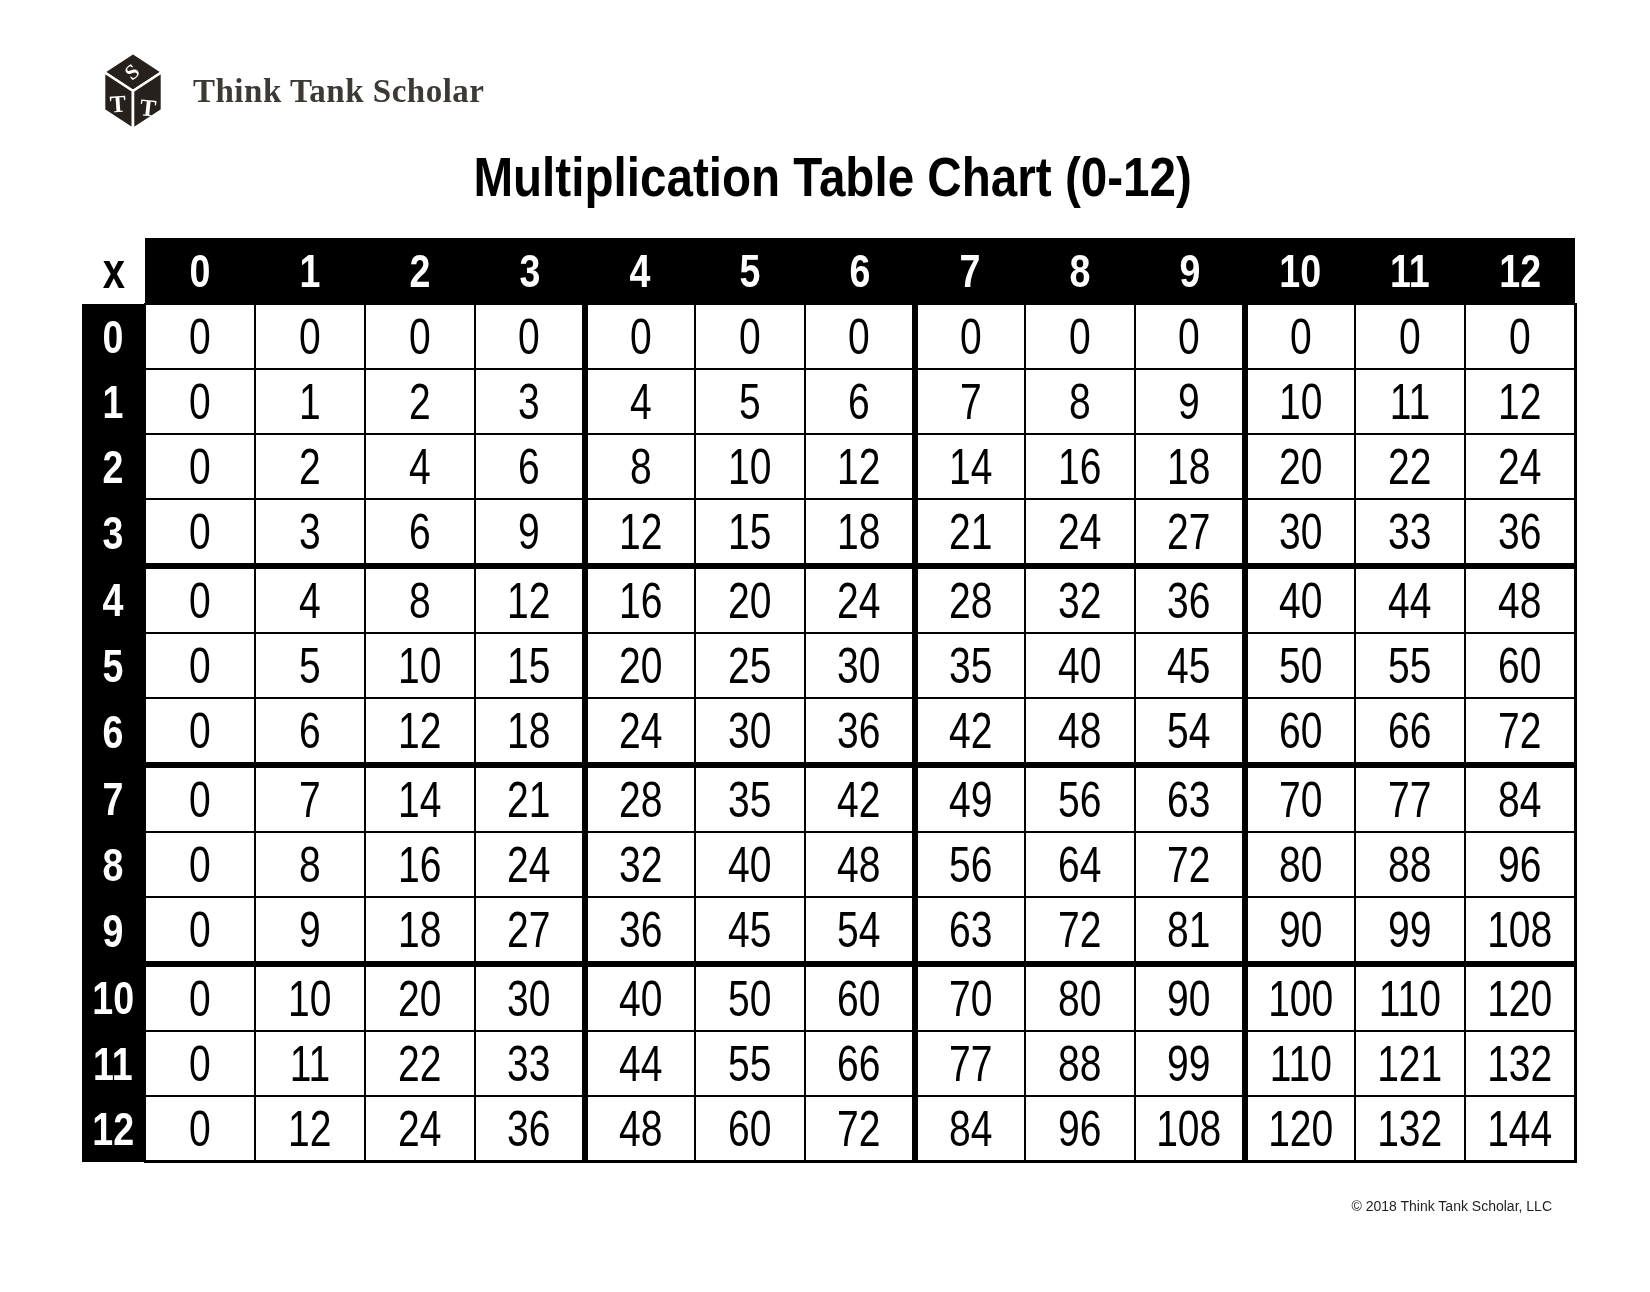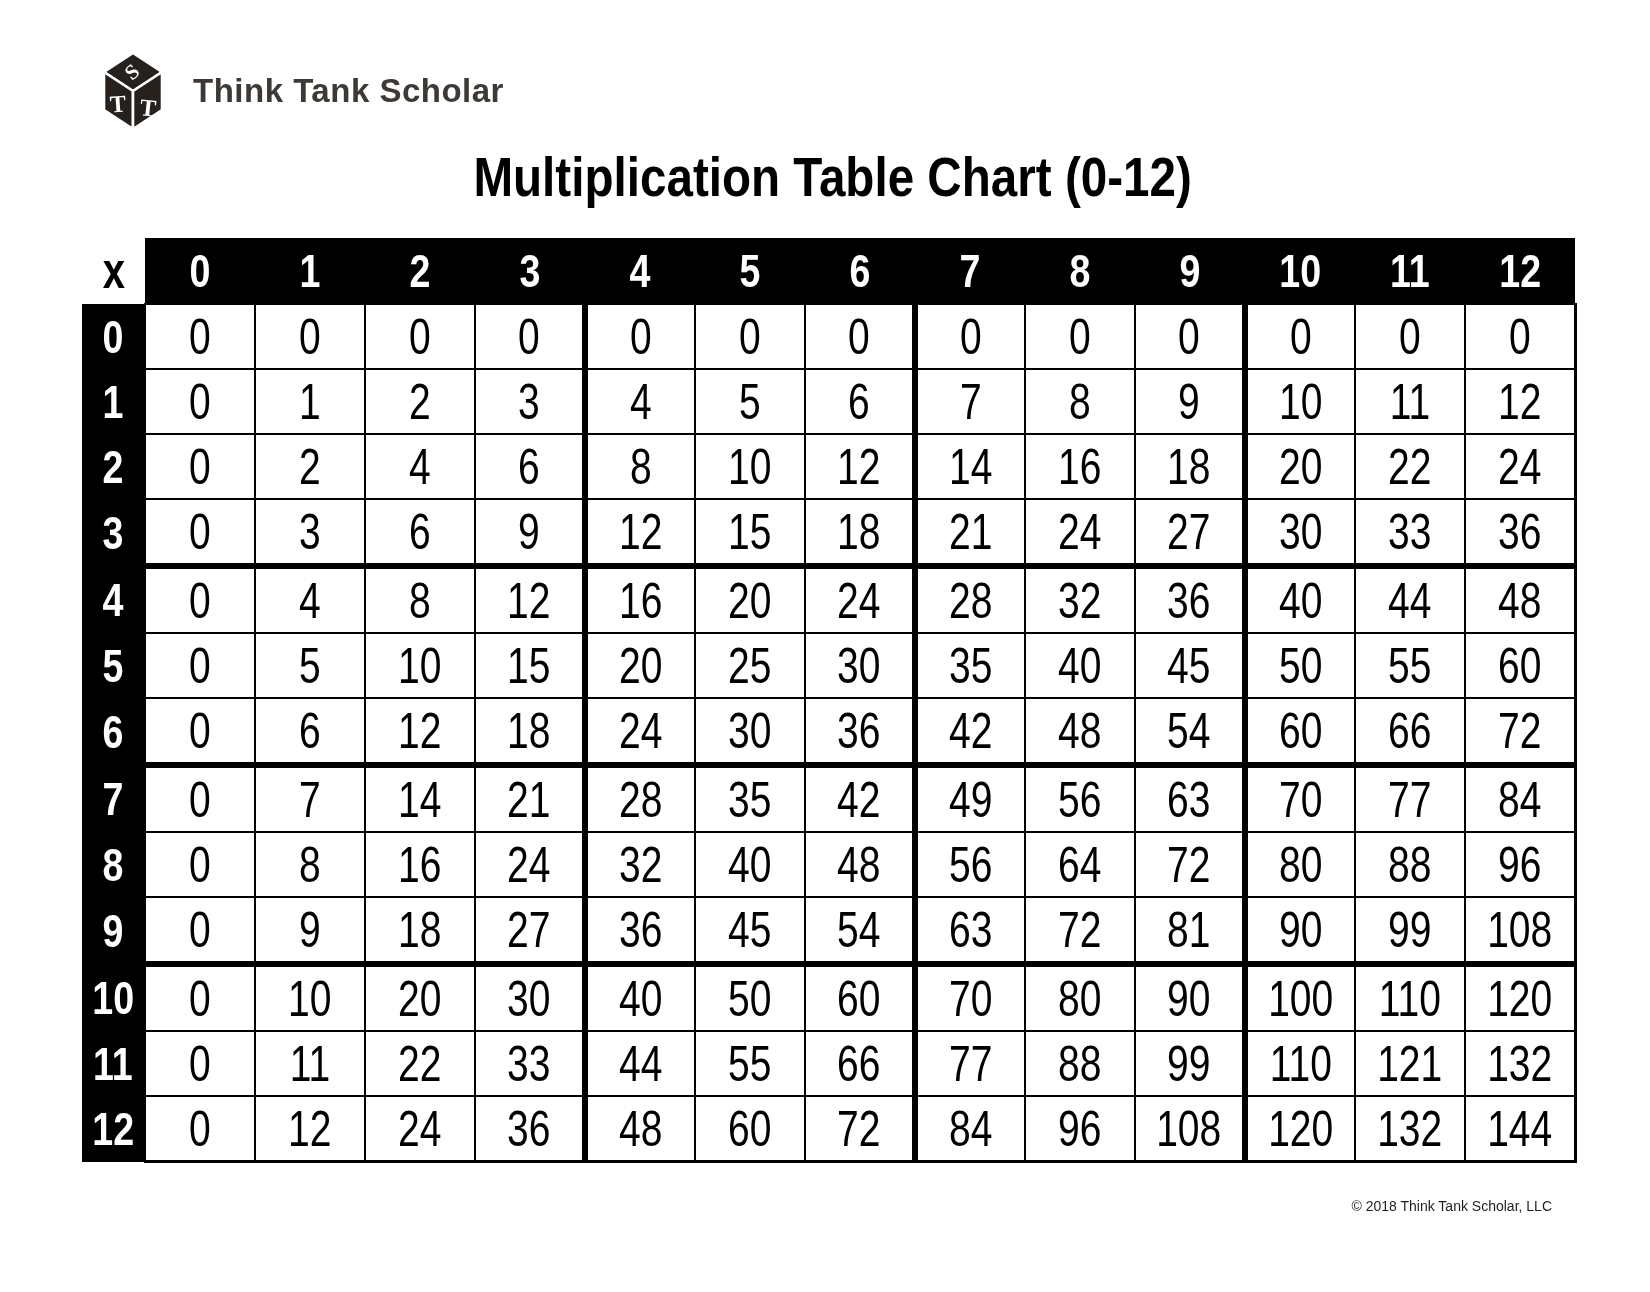--- a/index.html
+++ b/index.html
@@ -12,21 +12,21 @@
   }
 
   
   .logo {
     position: absolute; left: 95px; top: 48px;
     display: flex; align-items: center; gap: 22px;
   }
   .logo svg { width: 76px; height: 86px; display: block; }
   .brand {
     font-size: 33px; font-weight: bold;
-    color: #3d3935; letter-spacing: 0.5px;
+    color: #3d3935; letter-spacing: 0.5px; font-family: Liberation Serif, serif;
   }
 
   
   .title {
     position: absolute; left: 0; top: 136px; width: 1650px;
     margin: 8px; text-align: center;
     font-size: 56px; font-weight: bold; color: #000;
     white-space: nowrap;
   }
   .title-inner { display: inline-block; transform: scaleX(0.85); transform-origin: center; }

